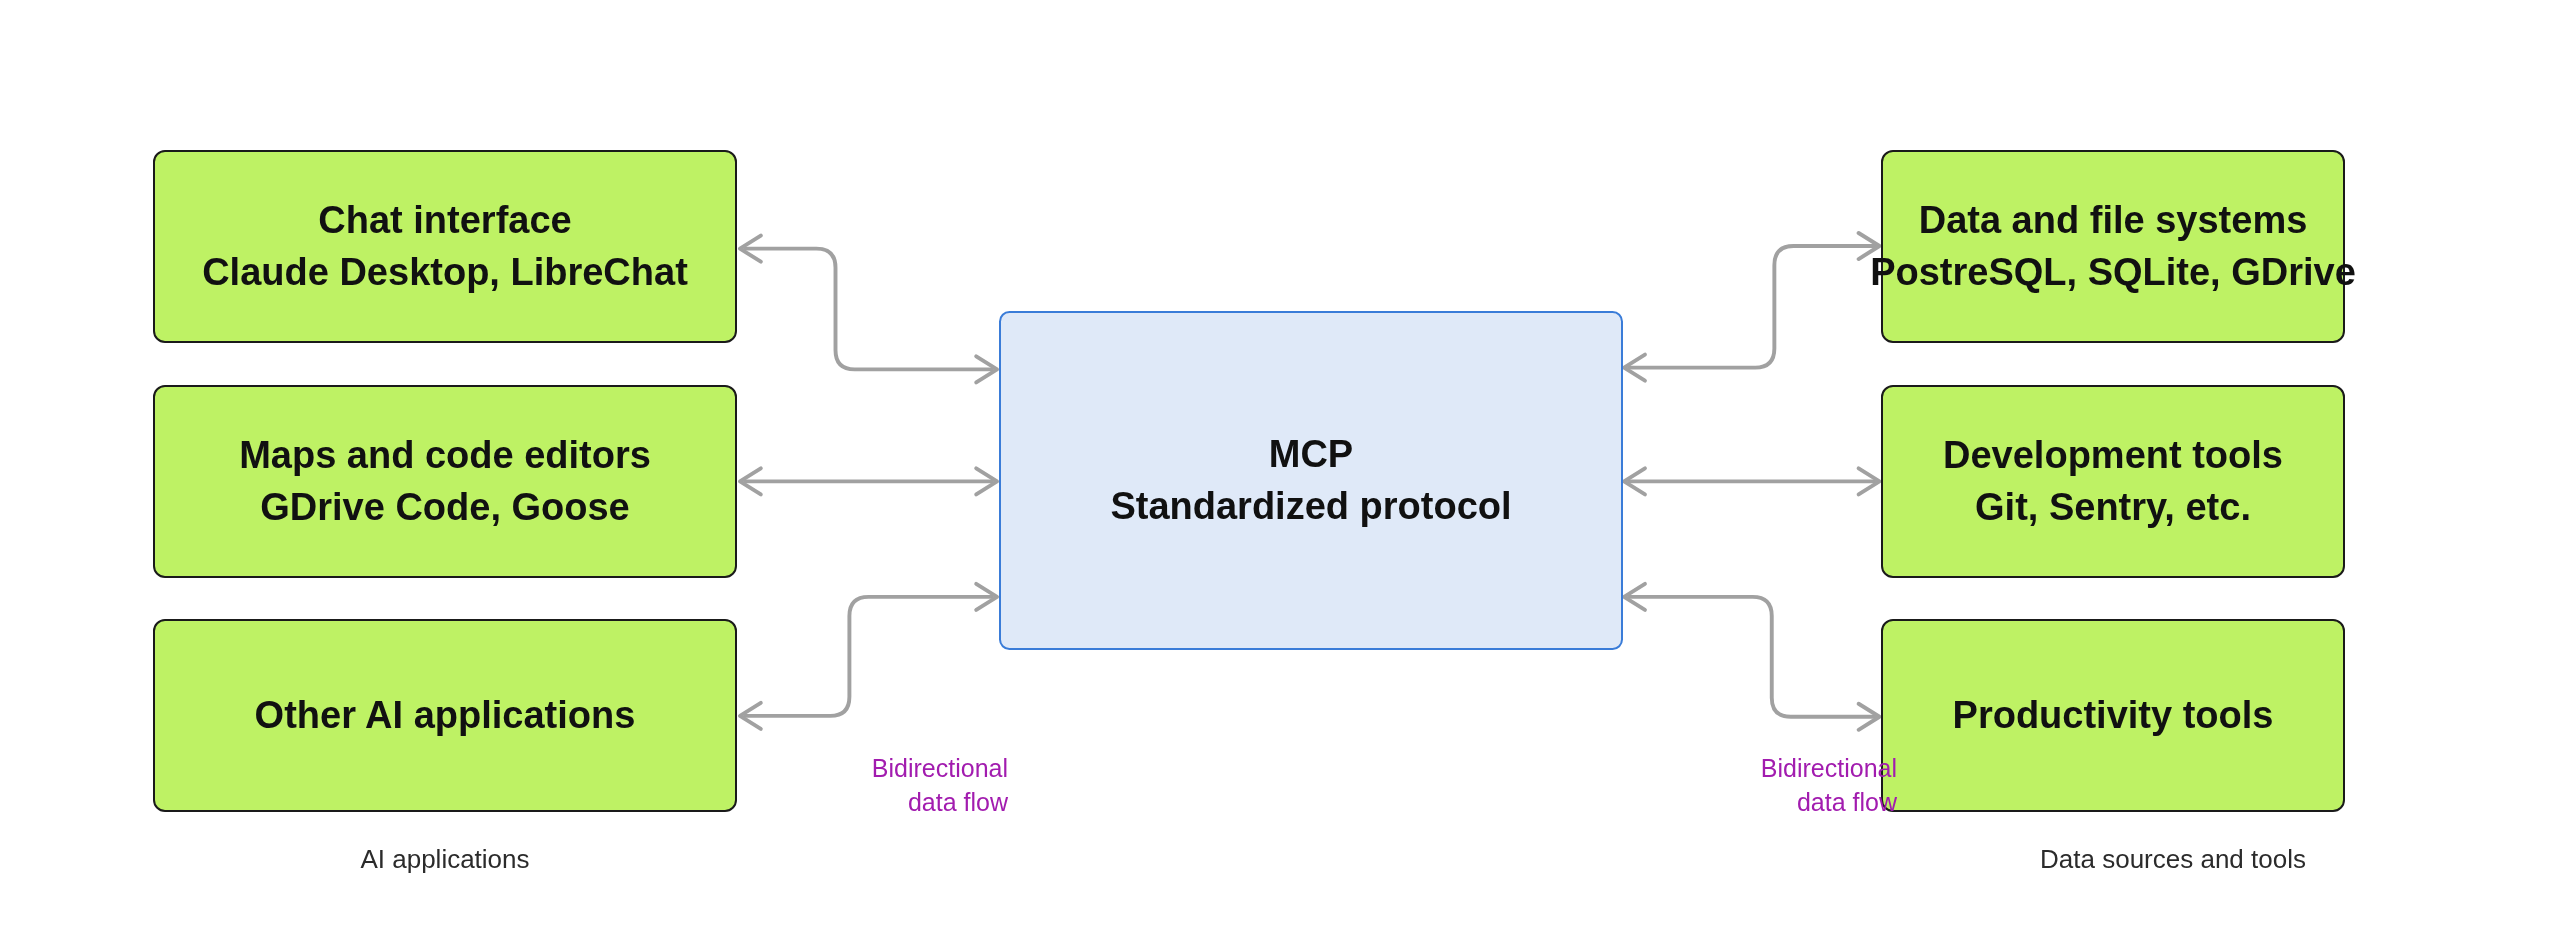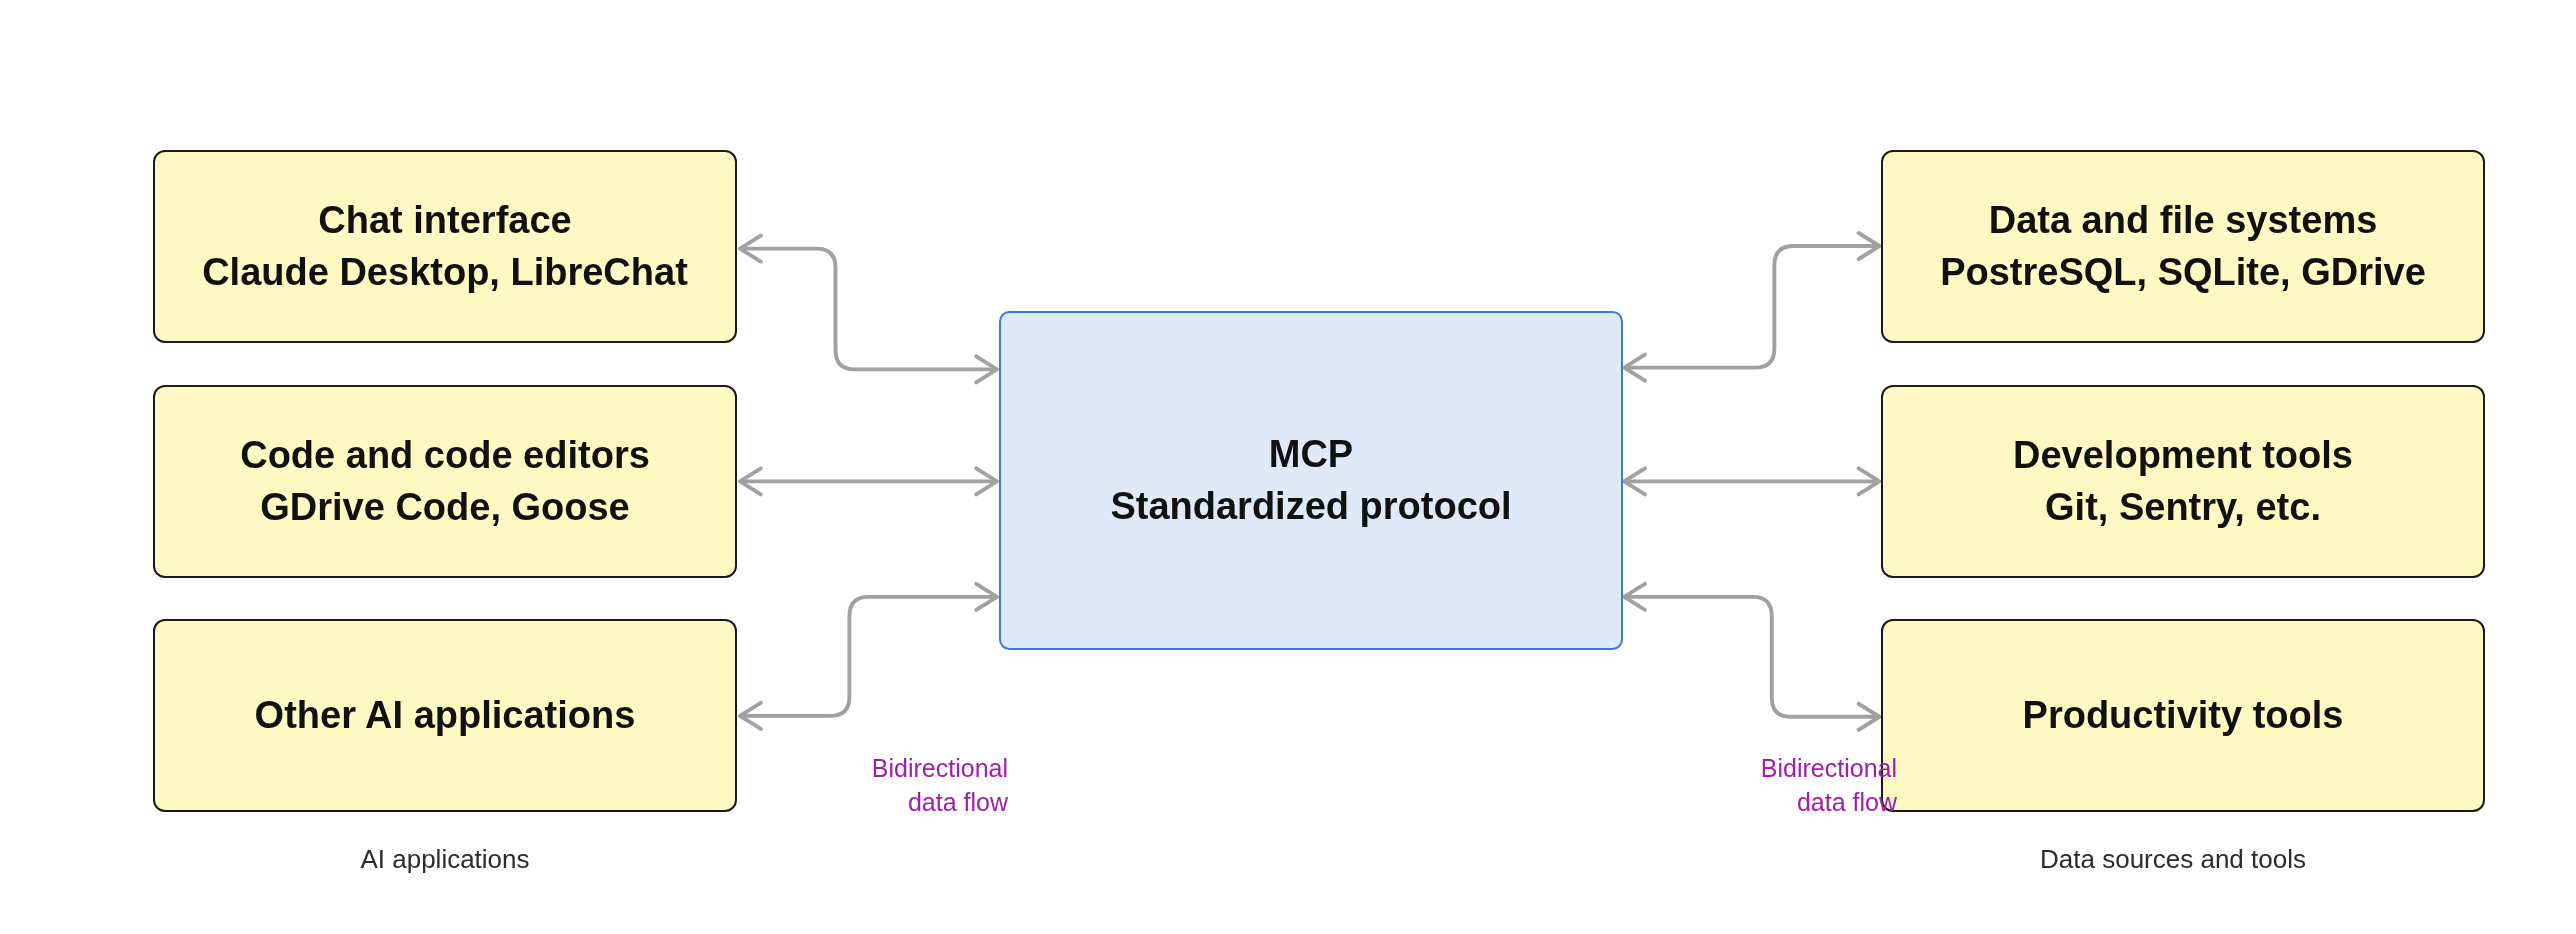--- a/index.html
+++ b/index.html
@@ -24,21 +24,21 @@
   .arrowhead{
     fill:none;
     stroke:#a1a1a1;
     stroke-width:4.5;
     stroke-linecap:round;
     stroke-linejoin:round;
   }
   .node{
     position:absolute;
     box-sizing:border-box;
-    background:#fef9c3;
+    background:#bef264;
     border:2.6px solid #1a1a1a;
     border-radius:12px;
     display:flex;
     flex-direction:column;
     align-items:center;
     justify-content:center;
     gap:10.4px;
     text-align:center;
   }
   .node .title{
@@ -49,21 +49,21 @@
     white-space:nowrap;
   }
   .node .subtitle{
     font-size:38px;
     font-weight:bold;
     color:#111111;
     line-height:1.1;
     white-space:nowrap;
   }
   .node.left-col{left:153px;width:584px;height:193px;}
-  .node.right-col{left:1881px;width:604px;height:193px;}
+  .node.right-col{left:1881px;width:464px;height:193px;}
   .row-1{top:150px;}
   .row-2{top:385px;}
   .row-3{top:619px;}
   .node.mcp{
     left:999px;top:311px;width:624px;height:339px;
     background:#dfe9f8;
     border-color:#3a7cd8;
     border-radius:10.4px;
   }
   .caption{
@@ -120,21 +120,21 @@
     <path class="arrowhead" d="M 1894 672 L 1870 687 L 1894 702" stroke="#a1a1a1"></path>
     <path class="arrowhead" d="M 2140 810 L 2164 825 L 2140 840" stroke="#a1a1a1"></path>
   </svg>
 
   <div class="node left-col row-1">
     <div class="title">Chat interface</div>
     <div class="subtitle">Claude Desktop, LibreChat</div>
   </div>
 
   <div class="node left-col row-2">
-    <div class="title">Code and code editors</div>
+    <div class="title">Maps and code editors</div>
     <div class="subtitle">GDrive Code, Goose</div>
   </div>
 
   <div class="node left-col row-3">
     <div class="title">Other AI applications</div>
   </div>
 
   <div class="node mcp">
     <div class="title">MCP</div>
     <div class="subtitle">Standardized protocol</div>

